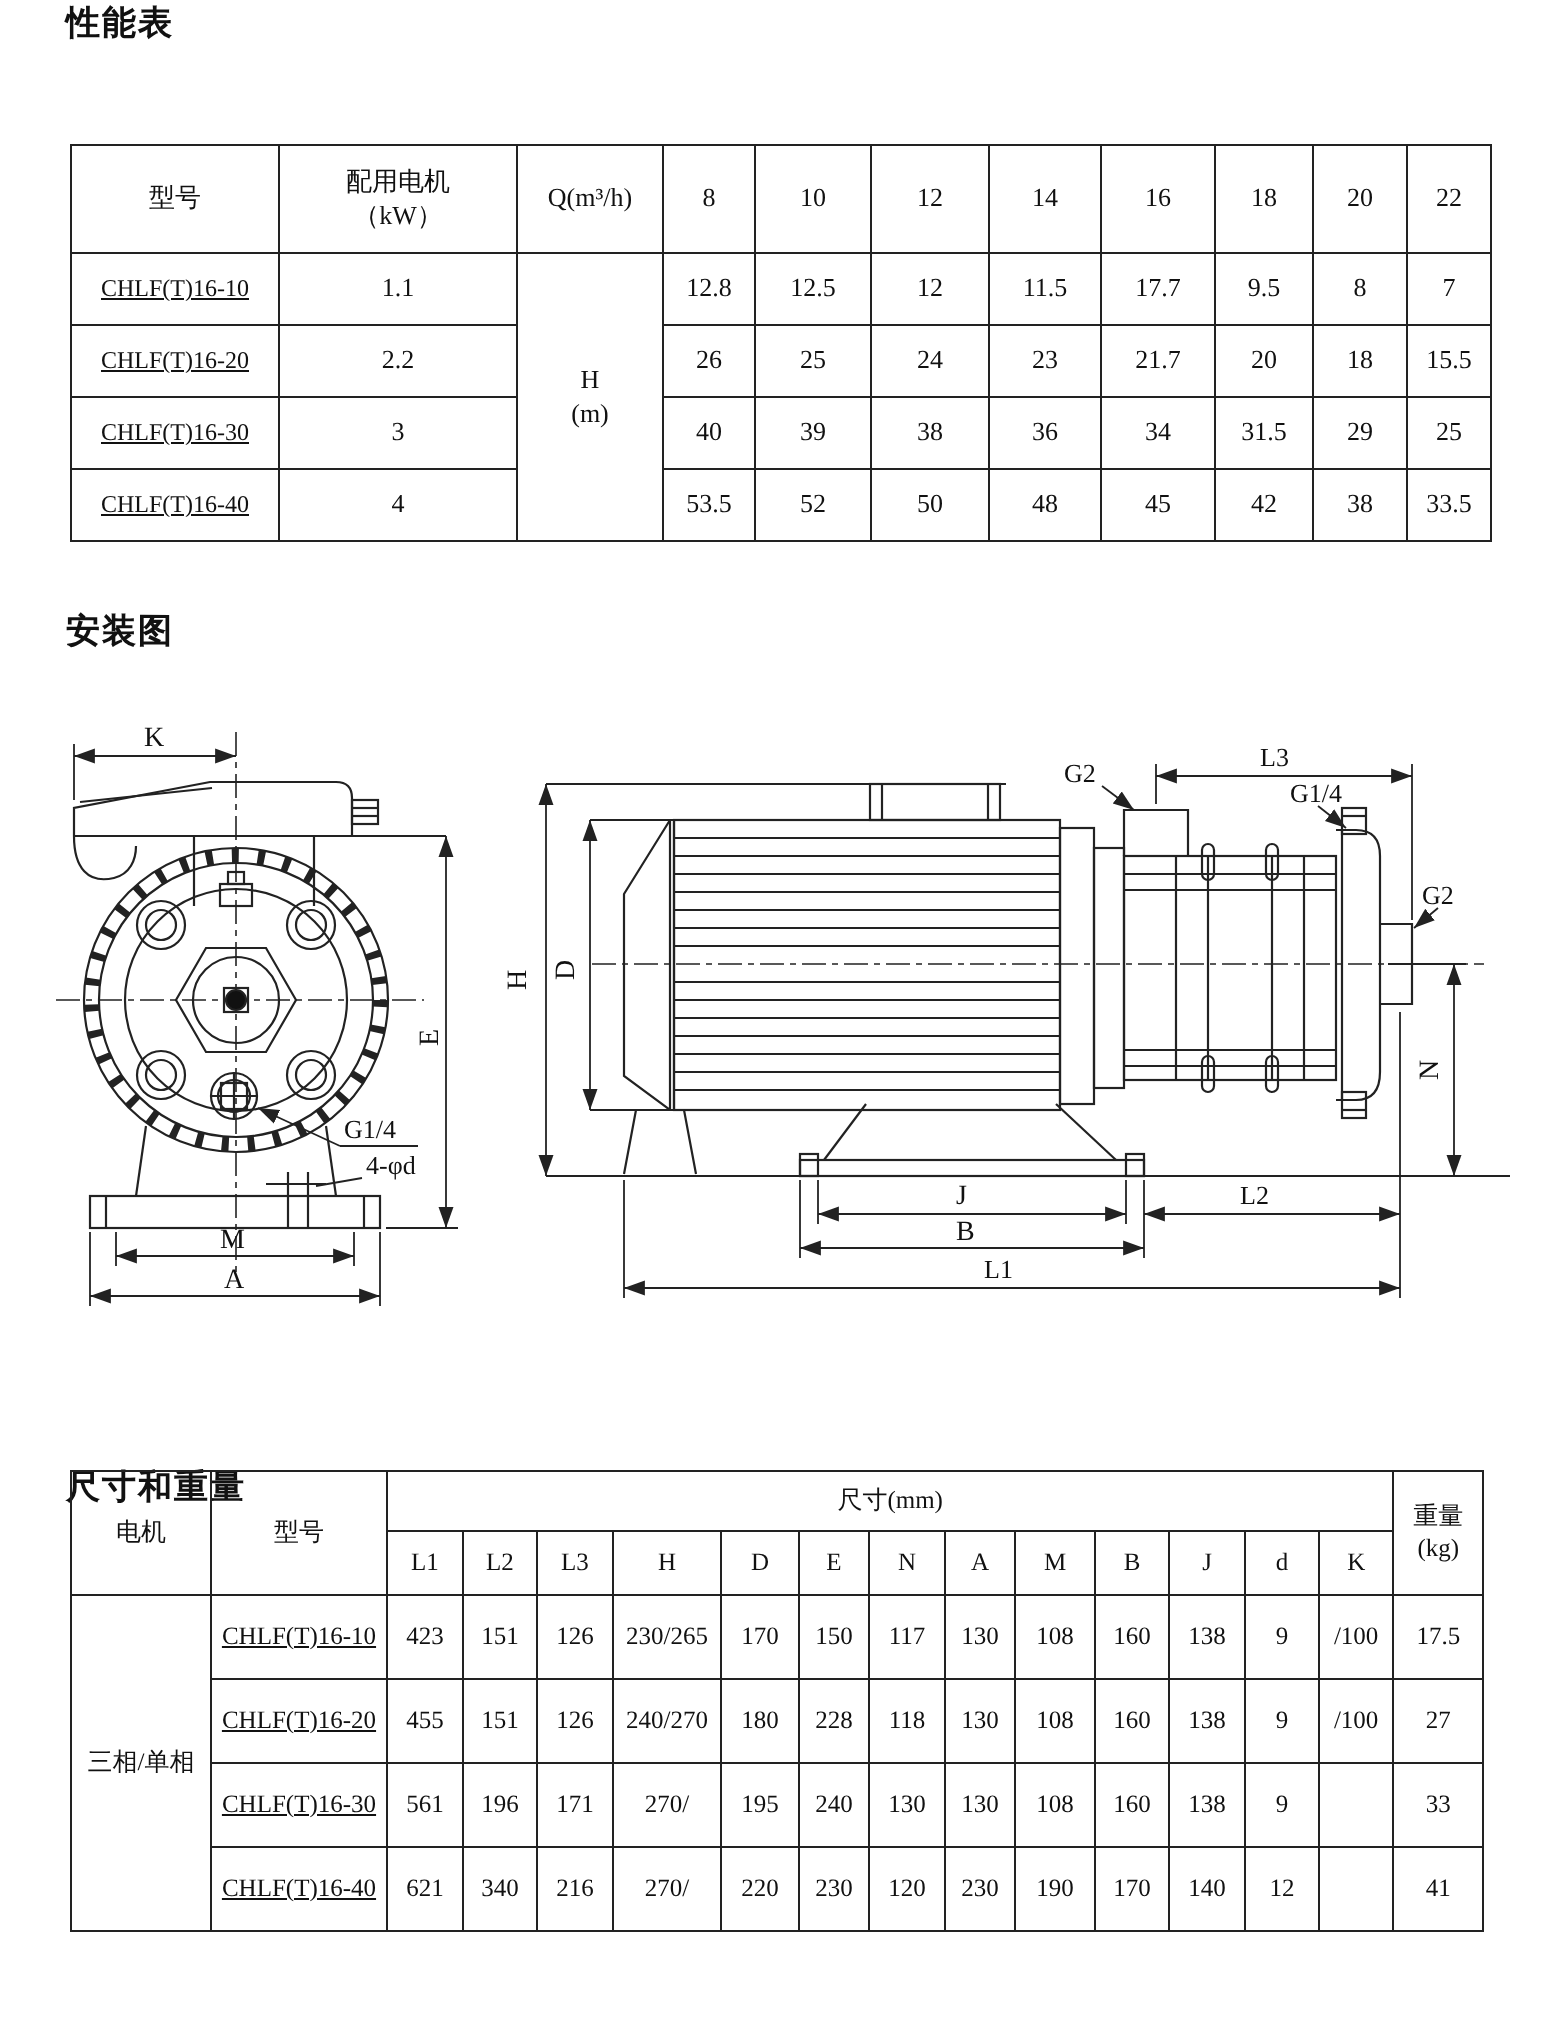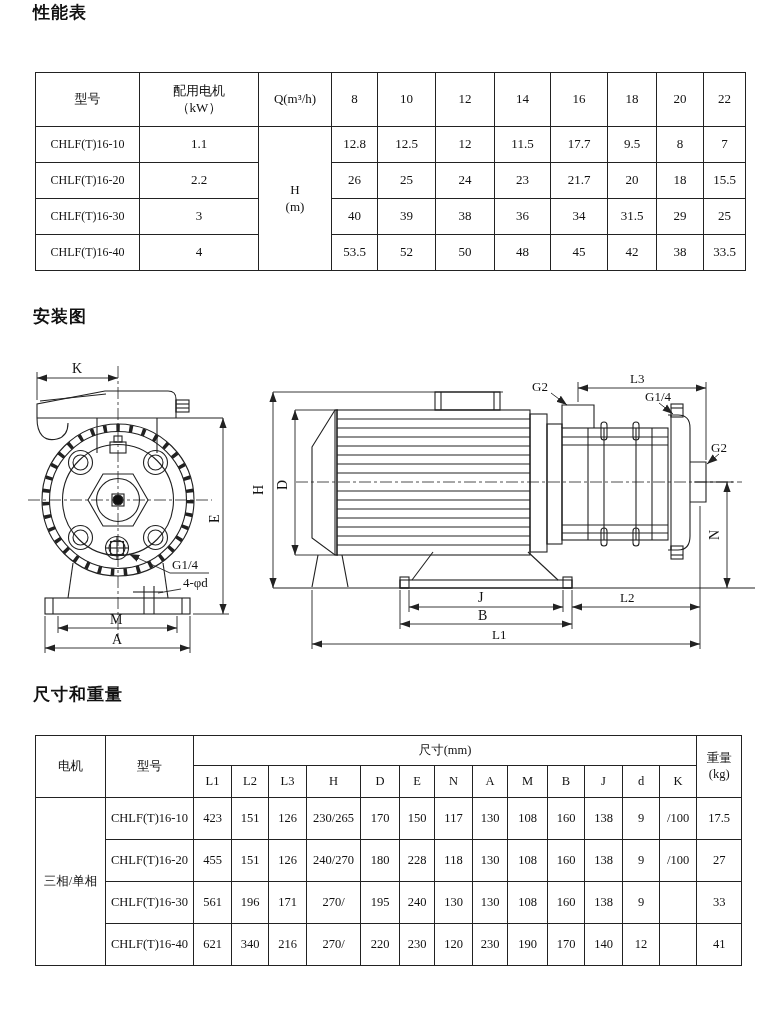--- a/index.html
+++ b/index.html
@@ -22,21 +22,21 @@
     font-family:"Liberation Serif",serif;overflow:hidden;
   }
   #perf-table{top:72px;width:710px;}
   #perf-table tr{height:36px;}
   #perf-table tr.hr{height:54px;}
   #dim-table{top:735px;width:706px;}
   #dim-table tr{height:42px;}
   #dim-table tr.hr1{height:30px;}
   #dim-table tr.hr2{height:32px;}
   #dim-table td,#dim-table th{font-size:12.5px;}
-  .model{font-size:12px;}
+  .model{font-size:12px;text-decoration:underline;}
   .cjk{font-size:13px;}
   #diagram{position:absolute;top:340px;left:0;}
   #diagram .draw{stroke:#222;stroke-width:1.1;fill:none;}
   #diagram .dim{stroke:#222;stroke-width:0.9;fill:none;}
   #diagram .cl{stroke:#222;stroke-width:0.8;fill:none;stroke-dasharray:12 3 3 3;}
   #diagram .tickring{stroke:#222;stroke-width:7.4;fill:none;stroke-dasharray:3.5 9.5;}
   #diagram text{fill:#111;stroke:none;font-family:"Liberation Serif",serif;font-size:14px;}
   #diagram text.sm{font-size:13px;}
 </style>
 </head>
@@ -331,21 +331,21 @@
     <line x1="400" y1="284" x2="572" y2="284" marker-start="url(#arr)" marker-end="url(#arr)"></line>
     <text class="lbl" x="478" y="280">B</text>
 
     <line x1="312" y1="250" x2="312" y2="309"></line>
     <line x1="700" y1="166" x2="700" y2="309"></line>
     <line x1="312" y1="304" x2="700" y2="304" marker-start="url(#arr)" marker-end="url(#arr)"></line>
     <text class="sm" x="492" y="299">L1</text>
   </g>
 </svg>
 
-<h2 class="heading" style="top:686px">尺寸和重量</h2>
+<h2 class="heading" style="top:736px">尺寸和重量</h2>
 
 <table id="dim-table">
   <colgroup>
     <col style="width:70px">
       <col style="width:88px">
     <col style="width:38px">
       <col style="width:37px">
       <col style="width:38px">
       <col style="width:54px">
     <col style="width:39px">

